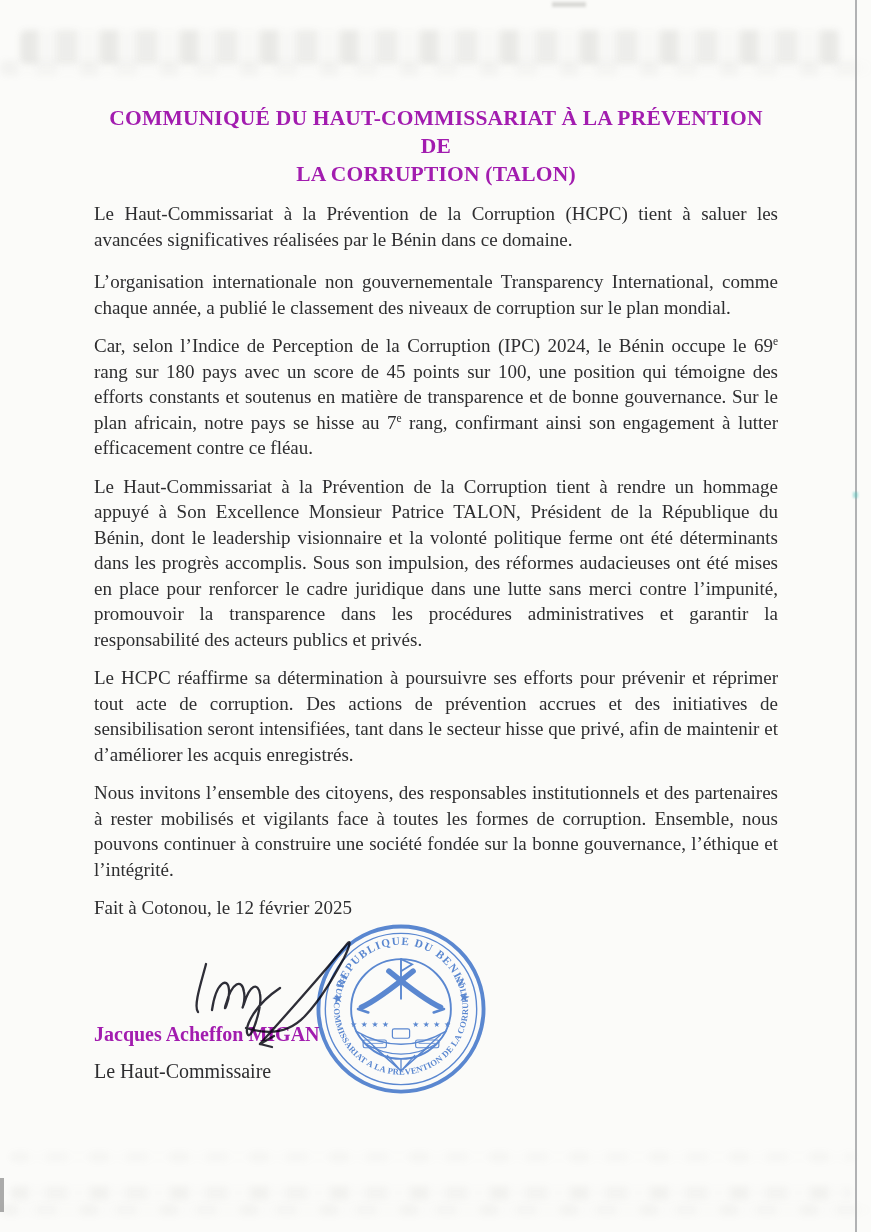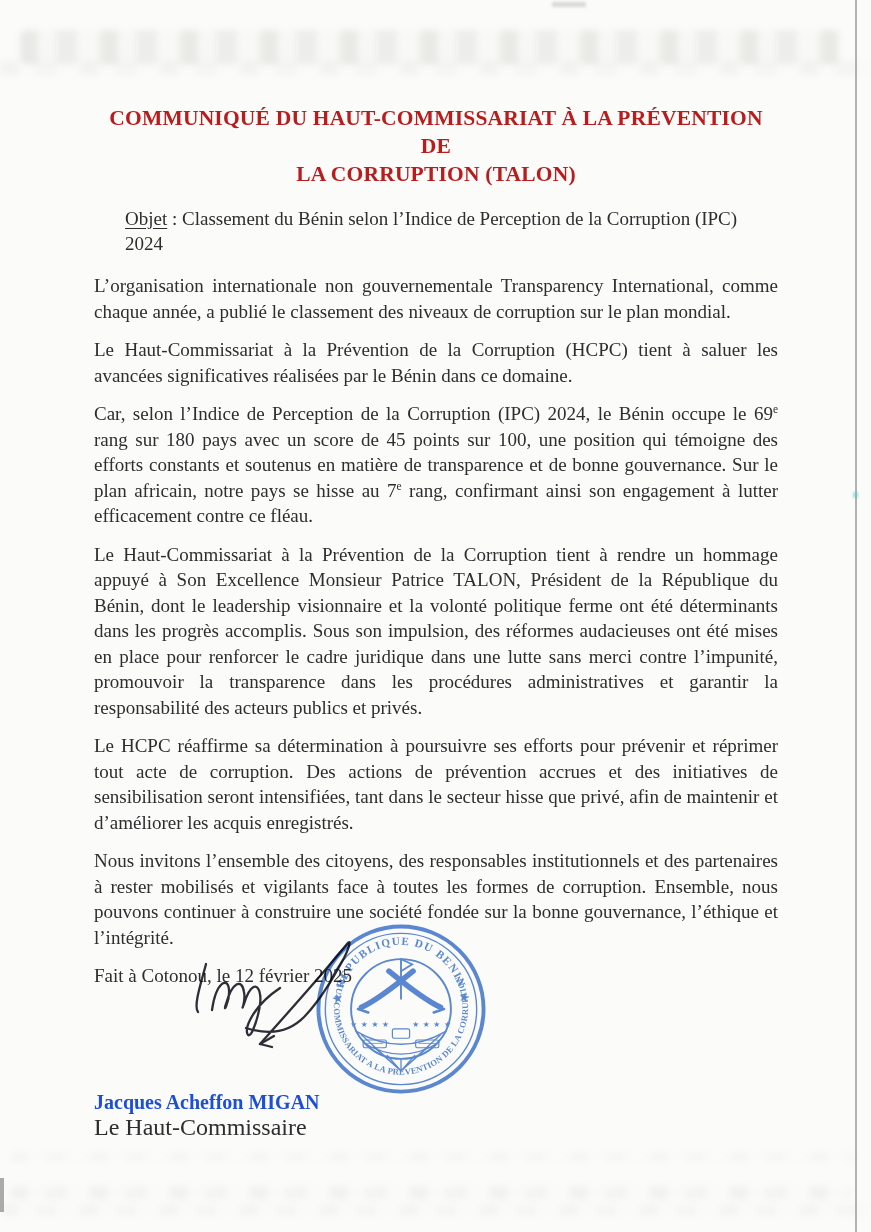--- a/index.html
+++ b/index.html
@@ -23,29 +23,29 @@
   }
   .edge-line-right { left:855px; top:0; width:2px; height:1232px; background:#9fa0a3; opacity:.8; }
   .edge-speck { left:853px; top:492px; width:5px; height:6px; background:#58c8c0; opacity:.5; filter:blur(1px); }
   .corner-mark { left:0; top:1178px; width:4px; height:34px; background:#6b6b6b; opacity:.55; filter:blur(.5px); }
   .top-speck { left:552px; top:2px; width:34px; height:5px; background:#9a9a94; opacity:.35; filter:blur(1.5px); }
 
   
   .content {
     position:absolute; left:94px; top:104px; width:684px; z-index:1;
   }
-  .title { font-size:21.5px; font-weight:bold; text-align:center; line-height:28px; color:#b91c1c; letter-spacing:.2px; }
+  .title { font-size:21.5px; font-weight:bold; text-align:center; line-height:28px; color:#a21caf; letter-spacing:.2px; }
   .subject { margin-top:18px; margin-left:31px; font-size:19px; line-height:25px; }
   .subject .u { text-decoration:underline; text-underline-offset:3px; }
   p.body-par { margin:13px 0 0 0; font-size:19px; line-height:25.5px; text-align:justify; }
   p.first-par { margin-top:17px; }
   sup.ord { font-size:11.5px; line-height:0; }
   .date-line { margin-top:13px; font-size:19px; line-height:25.5px; }
-  .sign-name { margin-top:101px; font-size:20px; font-weight:bold; line-height:24px; color:#1d4ed8; }
-  .sign-role { margin-top:2px; font-size:24px; line-height:22px; }
+  .sign-name { margin-top:101px; font-size:20px; font-weight:bold; line-height:24px; color:#a21caf; }
+  .sign-role { margin-top:14px; font-size:20px; line-height:22px; }
 
   
   .stamp-svg { position:absolute; left:315px; top:923px; width:172px; height:172px; z-index:2; mix-blend-mode:multiply; opacity:.92; }
   .signature-svg { position:absolute; left:176px; top:920px; width:235px; height:140px; z-index:3; mix-blend-mode:multiply; }
 </style>
 </head>
 <body>
 
 <div class="page">
 
@@ -58,24 +58,23 @@
   <div class="artifact edge-speck"></div>
   <div class="artifact corner-mark"></div>
   <div class="artifact top-speck"></div>
 
   <div class="content">
     <div class="title">
       <div>COMMUNIQUÉ DU HAUT-COMMISSARIAT À LA PRÉVENTION DE</div>
       <div>LA CORRUPTION (TALON)</div>
     </div>
 
-    <div class="subject"><span class="u">Objet</span><span> : Classement du Bénin selon l’Indice de Perception de la Corruption (IPC) 2024</span></div>
 
+    <p class="body-par">Le Haut-Commissariat à la Prévention de la Corruption (HCPC) tient à saluer les avancées significatives réalisées par le Bénin dans ce domaine.</p>
     <p class="body-par first-par">L’organisation internationale non gouvernementale Transparency International, comme chaque année, a publié le classement des niveaux de corruption sur le plan mondial.</p>
-    <p class="body-par">Le Haut-Commissariat à la Prévention de la Corruption (HCPC) tient à saluer les avancées significatives réalisées par le Bénin dans ce domaine.</p>
     <p class="body-par"><span>Car, selon l’Indice de Perception de la Corruption (IPC) 2024, le Bénin occupe le 69</span><sup class="ord">e</sup><span> rang sur 180 pays avec un score de 45 points sur 100, une position qui témoigne des efforts constants et soutenus en matière de transparence et de bonne gouvernance. Sur le plan africain, notre pays se hisse au 7</span><sup class="ord">e</sup><span> rang, confirmant ainsi son engagement à lutter efficacement contre ce fléau.</span></p>
     <p class="body-par">Le Haut-Commissariat à la Prévention de la Corruption tient à rendre un hommage appuyé à Son Excellence Monsieur Patrice TALON, Président de la République du Bénin, dont le leadership visionnaire et la volonté politique ferme ont été déterminants dans les progrès accomplis. Sous son impulsion, des réformes audacieuses ont été mises en place pour renforcer le cadre juridique dans une lutte sans merci contre l’impunité, promouvoir la transparence dans les procédures administratives et garantir la responsabilité des acteurs publics et privés.</p>
     <p class="body-par">Le HCPC réaffirme sa détermination à poursuivre ses efforts pour prévenir et réprimer tout acte de corruption. Des actions de prévention accrues et des initiatives de sensibilisation seront intensifiées, tant dans le secteur hisse que privé, afin de maintenir et d’améliorer les acquis enregistrés.</p>
     <p class="body-par">Nous invitons l’ensemble des citoyens, des responsables institutionnels et des partenaires à rester mobilisés et vigilants face à toutes les formes de corruption. Ensemble, nous pouvons continuer à construire une société fondée sur la bonne gouvernance, l’éthique et l’intégrité.</p>
 
     <div class="date-line">Fait à Cotonou, le 12 février 2025</div>
 
     <div class="sign-name">Jacques Acheffon MIGAN</div>
     <div class="sign-role">Le Haut-Commissaire</div>
   </div>

